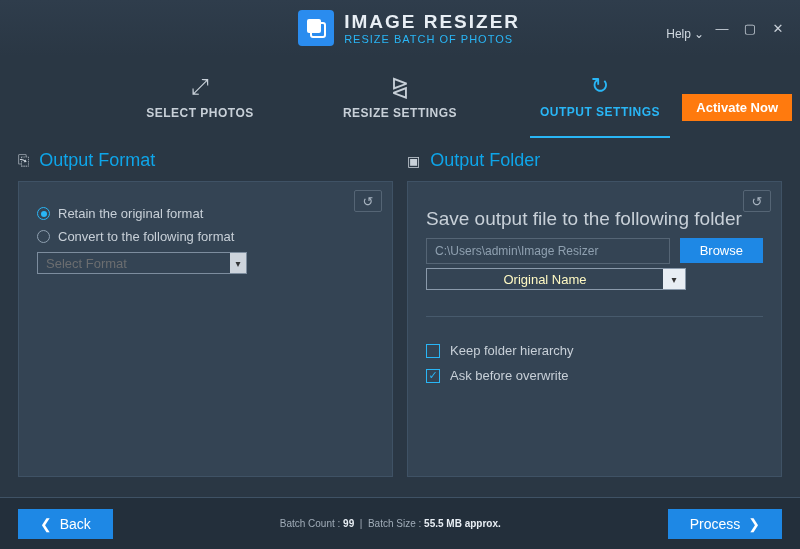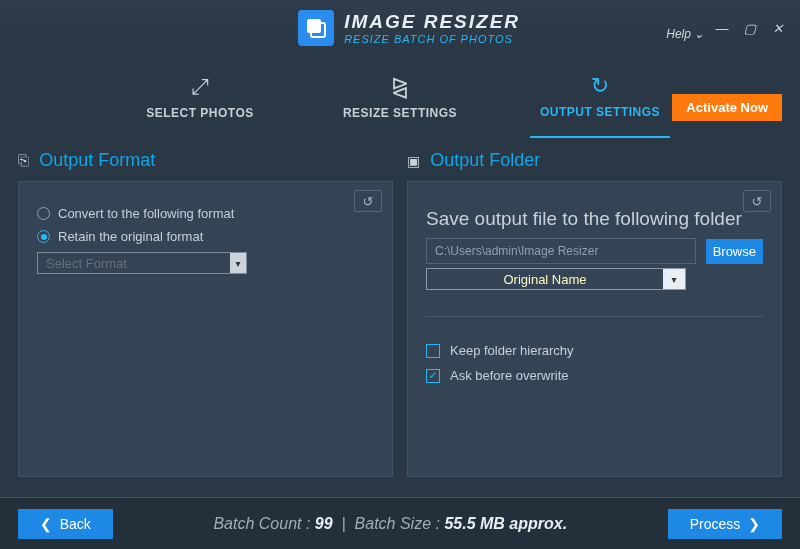--- a/index.html
+++ b/index.html
@@ -1,35 +1,35 @@
 <!DOCTYPE html>
 <html><head>
   <meta charset="utf-8">
   <style>
     * { margin: 0; padding: 0; box-sizing: border-box; font-family: "Segoe UI", Arial, sans-serif; }
     body { width: 800px; height: 549px; background: #2a3744; overflow: hidden; color: #c8d0d8; font-size: 13px; }
     
-    .titlebar { height: 56px; display: flex; align-items: center; justify-content: space-between; padding: 0 12px; background: linear-gradient(#2f3d4c, #2a3744); font-style: italic; }
+    .titlebar { height: 56px; display: flex; align-items: center; justify-content: space-between; padding: 0 12px; background: linear-gradient(#2f3d4c, #2a3744); }
     .titlebar-left { width: 140px; }
     .titlebar-center { display: flex; align-items: center; gap: 10px; }
     .logo-box { width: 36px; height: 36px; background: #2a8cef; border-radius: 4px; display: flex; align-items: center; justify-content: center; }
     .app-title { font-size: 19px; font-weight: 600; letter-spacing: 2px; color: #e8eef4; }
     .app-sub { font-size: 11px; letter-spacing: 1px; color: #29b6f6; }
     .titlebar-right { display: flex; align-items: center; gap: 8px; }
     .help-link { color: #d0d8e0; font-size: 12px; display: flex; align-items: center; gap: 3px; cursor: pointer; margin-top: 12px; }
     .win-btn { width: 20px; height: 20px; display: flex; align-items: center; justify-content: center; cursor: pointer; color: #c8d0d8; font-size: 13px; }
     
     .tabs { height: 82px; display: flex; justify-content: center; align-items: stretch; gap: 60px; position: relative; }
     .tab { width: 140px; display: flex; flex-direction: column; align-items: center; justify-content: center; gap: 6px; cursor: pointer; position: relative; }
     .tab-icon { font-size: 22px; color: #c8d0d8; }
     .tab.active .tab-icon { color: #29b6f6; }
     .tab-label { font-size: 12px; font-weight: 600; color: #c8d0d8; letter-spacing: 0.5px; }
     .tab.active .tab-label { color: #29b6f6; }
     .tab.active { border-bottom: 2px solid #29b6f6; }
-    .activate-btn { position: absolute; right: 18px; top: 38px; background: #ff7a0e; color: #fff; font-size: 13px; font-weight: 600; padding: 6px 14px; cursor: pointer; }
+    .activate-btn { position: absolute; right: 8px; top: 38px; background: #ff7a0e; color: #fff; font-size: 13px; font-weight: 600; padding: 6px 14px; cursor: pointer; }
     
     .content { display: flex; gap: 14px; padding: 8px 18px 0; }
     
     .section-head { display: flex; align-items: center; gap: 10px; padding: 4px 0 10px; }
     .section-head-icon { font-size: 14px; color: #c8d0d8; }
     .section-title { font-size: 18px; font-weight: 300; color: #0ea5e9; }
     
     .panel { background: #344454; border: 1px solid #3f5265; padding: 16px 18px; position: relative; }
     .reset-btn { position: absolute; top: 8px; right: 10px; width: 28px; height: 22px; border: 1px solid #556575; border-radius: 2px; display: flex; align-items: center; justify-content: center; cursor: pointer; color: #a8b4c0; font-size: 13px; }
     
@@ -40,31 +40,31 @@
     .radio { width: 13px; height: 13px; border: 1.5px solid #29b6f6; border-radius: 50%; display: flex; align-items: center; justify-content: center; }
     .radio.on::after { content: ""; width: 6px; height: 6px; background: #29b6f6; border-radius: 50%; }
     .radio.off { border-color: #8fa0b0; }
     
     .field-label { font-size: 19px; color: #c8d0d8; margin: 10px 0 8px; }
     .select { display: flex; border: 1.5px solid #8a9aab; height: 22px; }
     .select.disabled { opacity: 0.85; }
     .select-input { flex: 1; background: transparent; border: none; color: #6c7c8c; padding: 0 8px; font-size: 13px; outline: none; }
     .select-btn { width: 22px; background: #e8eef4; display: flex; align-items: center; justify-content: center; color: #333; cursor: pointer; font-size: 10px; }
     
-    .path-row { display: flex; gap: 10px; align-items: flex-end; margin-bottom: 4px; }
+    .path-row { display: flex; gap: 10px; align-items: flex-start; margin-bottom: 4px; }
     .path-input { flex: 1; border: 1px solid #556575; background: transparent; color: #8fa0b0; font-size: 12px; padding: 5px 8px; height: 26px; }
-    .browse-btn { background: #1e88e5; color: #fff; font-size: 13px; padding: 5px 7px; cursor: pointer; }
+    .browse-btn { background: #1e88e5; color: #fff; font-size: 13px; padding: 5px 20px; cursor: pointer; }
     
     .check-row { display: flex; align-items: center; gap: 10px; margin: 10px 0; cursor: pointer; }
     .check { width: 14px; height: 14px; border: 1.5px solid #29b6f6; display: flex; align-items: center; justify-content: center; color: #29b6f6; font-size: 11px; line-height: 1; }
     .checks { border-top: 1px solid #475a6c; margin-top: 26px; padding-top: 16px; }
     
     .footer { position: absolute; bottom: 0; left: 0; right: 0; height: 52px; background: #232f3b; border-top: 1px solid #3f5265; display: flex; align-items: center; justify-content: space-between; padding: 0 18px; }
     .nav-btn { background: #1e88e5; color: #fff; font-size: 14px; padding: 7px 22px; display: flex; align-items: center; gap: 8px; cursor: pointer; }
-    .footer-status { font-size: 16px; color: #a0acb8; font-style: italic; }
+    .footer-status { font-size: 10px; color: #a0acb8; }
     .footer-status b { color: #e8eef4; font-weight: 600; }
     .panel-left { height: 296px; }
     .panel-right { height: 296px; }
   </style>
 </head>
 <body>
 
 <div class="titlebar">
   <div class="titlebar-left"></div>
   <div class="titlebar-center">
@@ -111,26 +111,26 @@
   <div class="col-left">
     <div class="section-head">
       <span class="section-head-icon">⎘</span>
       <span class="section-title">Output Format</span>
     </div>
     <div class="panel panel-left">
       <div class="reset-btn">
         <span>↺</span>
       </div>
       <div class="radio-row">
+        <span class="radio on"></span>
+        <span>Retain the original format</span>
+      </div>
+      <div class="radio-row">
         <span class="radio off"></span>
         <span>Convert to the following format</span>
-      </div>
-      <div class="radio-row">
-        <span class="radio on"></span>
-        <span>Retain the original format</span>
       </div>
       <div class="select disabled" style="width: 210px; margin-top:6px;">
         <input class="select-input" readonly="" placeholder="Select Format" style="">
         <div class="select-btn">▾</div>
       </div>
     </div>
   </div>
 
   <div class="col-right">
     <div class="section-head">

